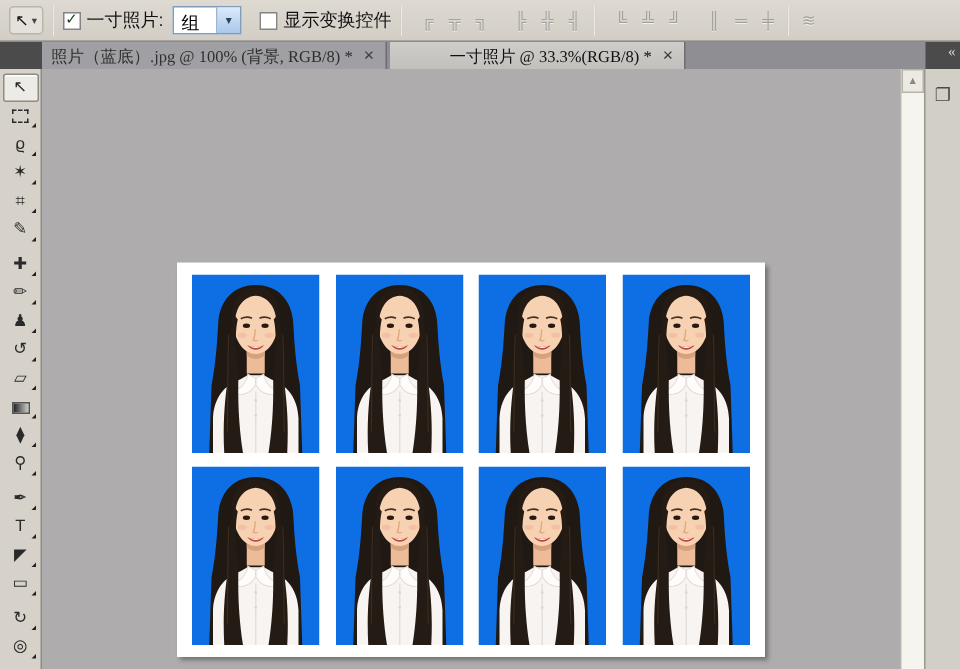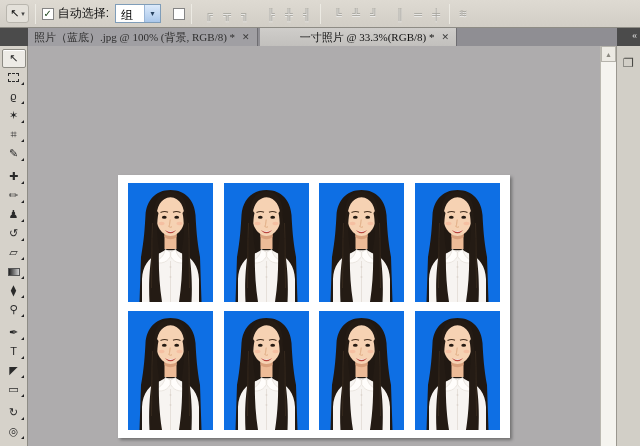--- a/index.html
+++ b/index.html
@@ -112,28 +112,29 @@
 </svg>
 
 <div class="options-bar">
   <div class="tool-badge">
     <span class="mv">↖</span>
     <span class="dd">▾</span>
   </div>
   <div class="vsep"></div>
   <div class="chk-group">
     <span class="checkbox">✓</span>
-    <span>自动选择:</span>
+    <span>一寸照片:</span>
   </div>
   <div class="combo">
     <span class="combo-val">组</span>
     <span class="combo-btn">▾</span>
   </div>
   <div class="chk-group" style="margin-left:6px;">
     <span class="checkbox"></span>
+    <span>显示变换控件</span>
   </div>
   <div class="vsep"></div>
   <div class="align-icons">
     <span class="alicon">╔</span>
     <span class="alicon">╦</span>
     <span class="alicon">╗</span>
     <span class="alicon gapL">╠</span>
     <span class="alicon">╬</span>
     <span class="alicon">╣</span>
   </div>

